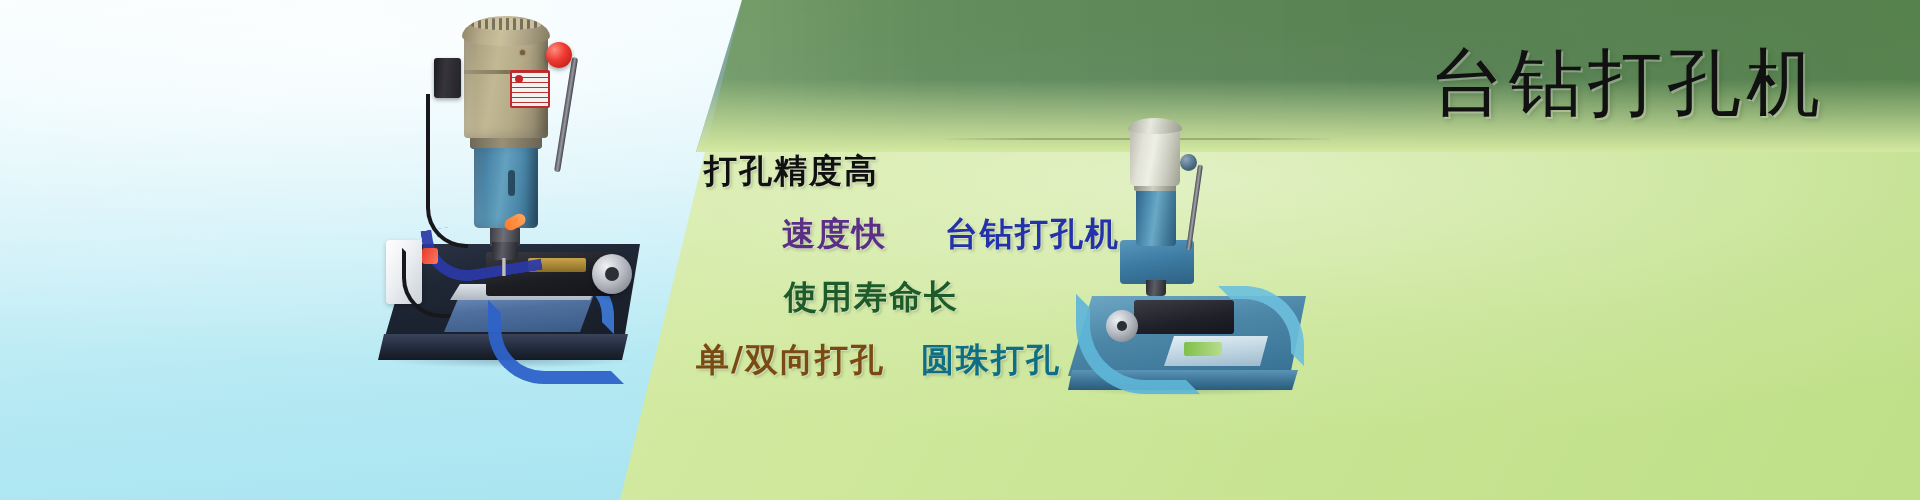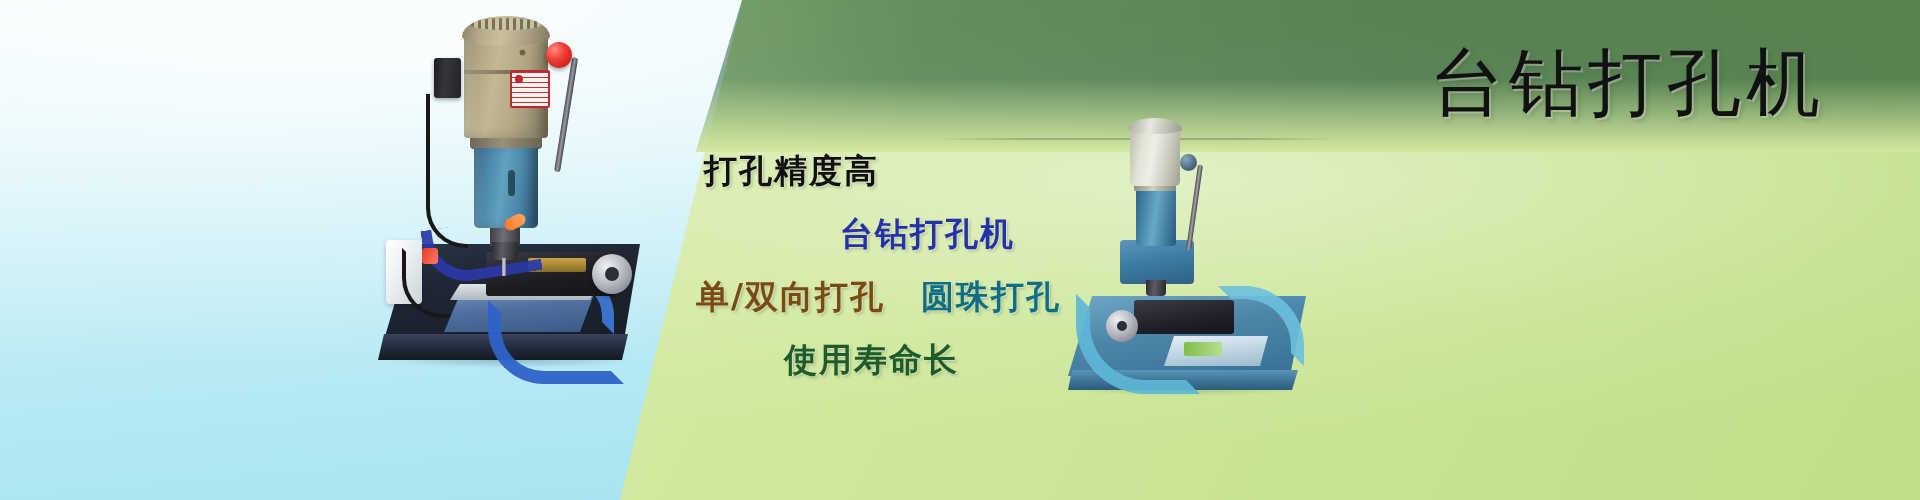--- a/index.html
+++ b/index.html
@@ -327,32 +327,33 @@
   </div>
 
   <div class="features">
 
     <div class="feat-row row1">
       <span class="feat" style="color:#101010">打孔精度高</span>
       <span class="gap"></span>
     </div>
 
     <div class="feat-row row2">
+      <span class="feat" style="color:#5b2f86">速度快</span>
       <span class="gap"></span>
       <span class="feat" style="color:#2332a8">台钻打孔机</span>
+    </div>
+
+    <div class="feat-row row4">
+      <span class="feat" style="color:#1d5c2a">使用寿命长</span>
     </div>
 
     <div class="feat-row row3">
       <span class="feat" style="color:#7a4a12">单/双向打孔</span>
       <span class="gap"></span>
       <span class="feat" style="color:#0e6f84">圆珠打孔</span>
-    </div>
-
-    <div class="feat-row row4">
-      <span class="feat" style="color:#1d5c2a">使用寿命长</span>
     </div>
 
   </div>
 
   <div class="machine-b">
     <div class="mb-shadow"></div>
     <div class="mb-base"></div>
     <div class="mb-base-front"></div>
     <div class="mb-hose"></div>
     <div class="mb-hose-b"></div>

